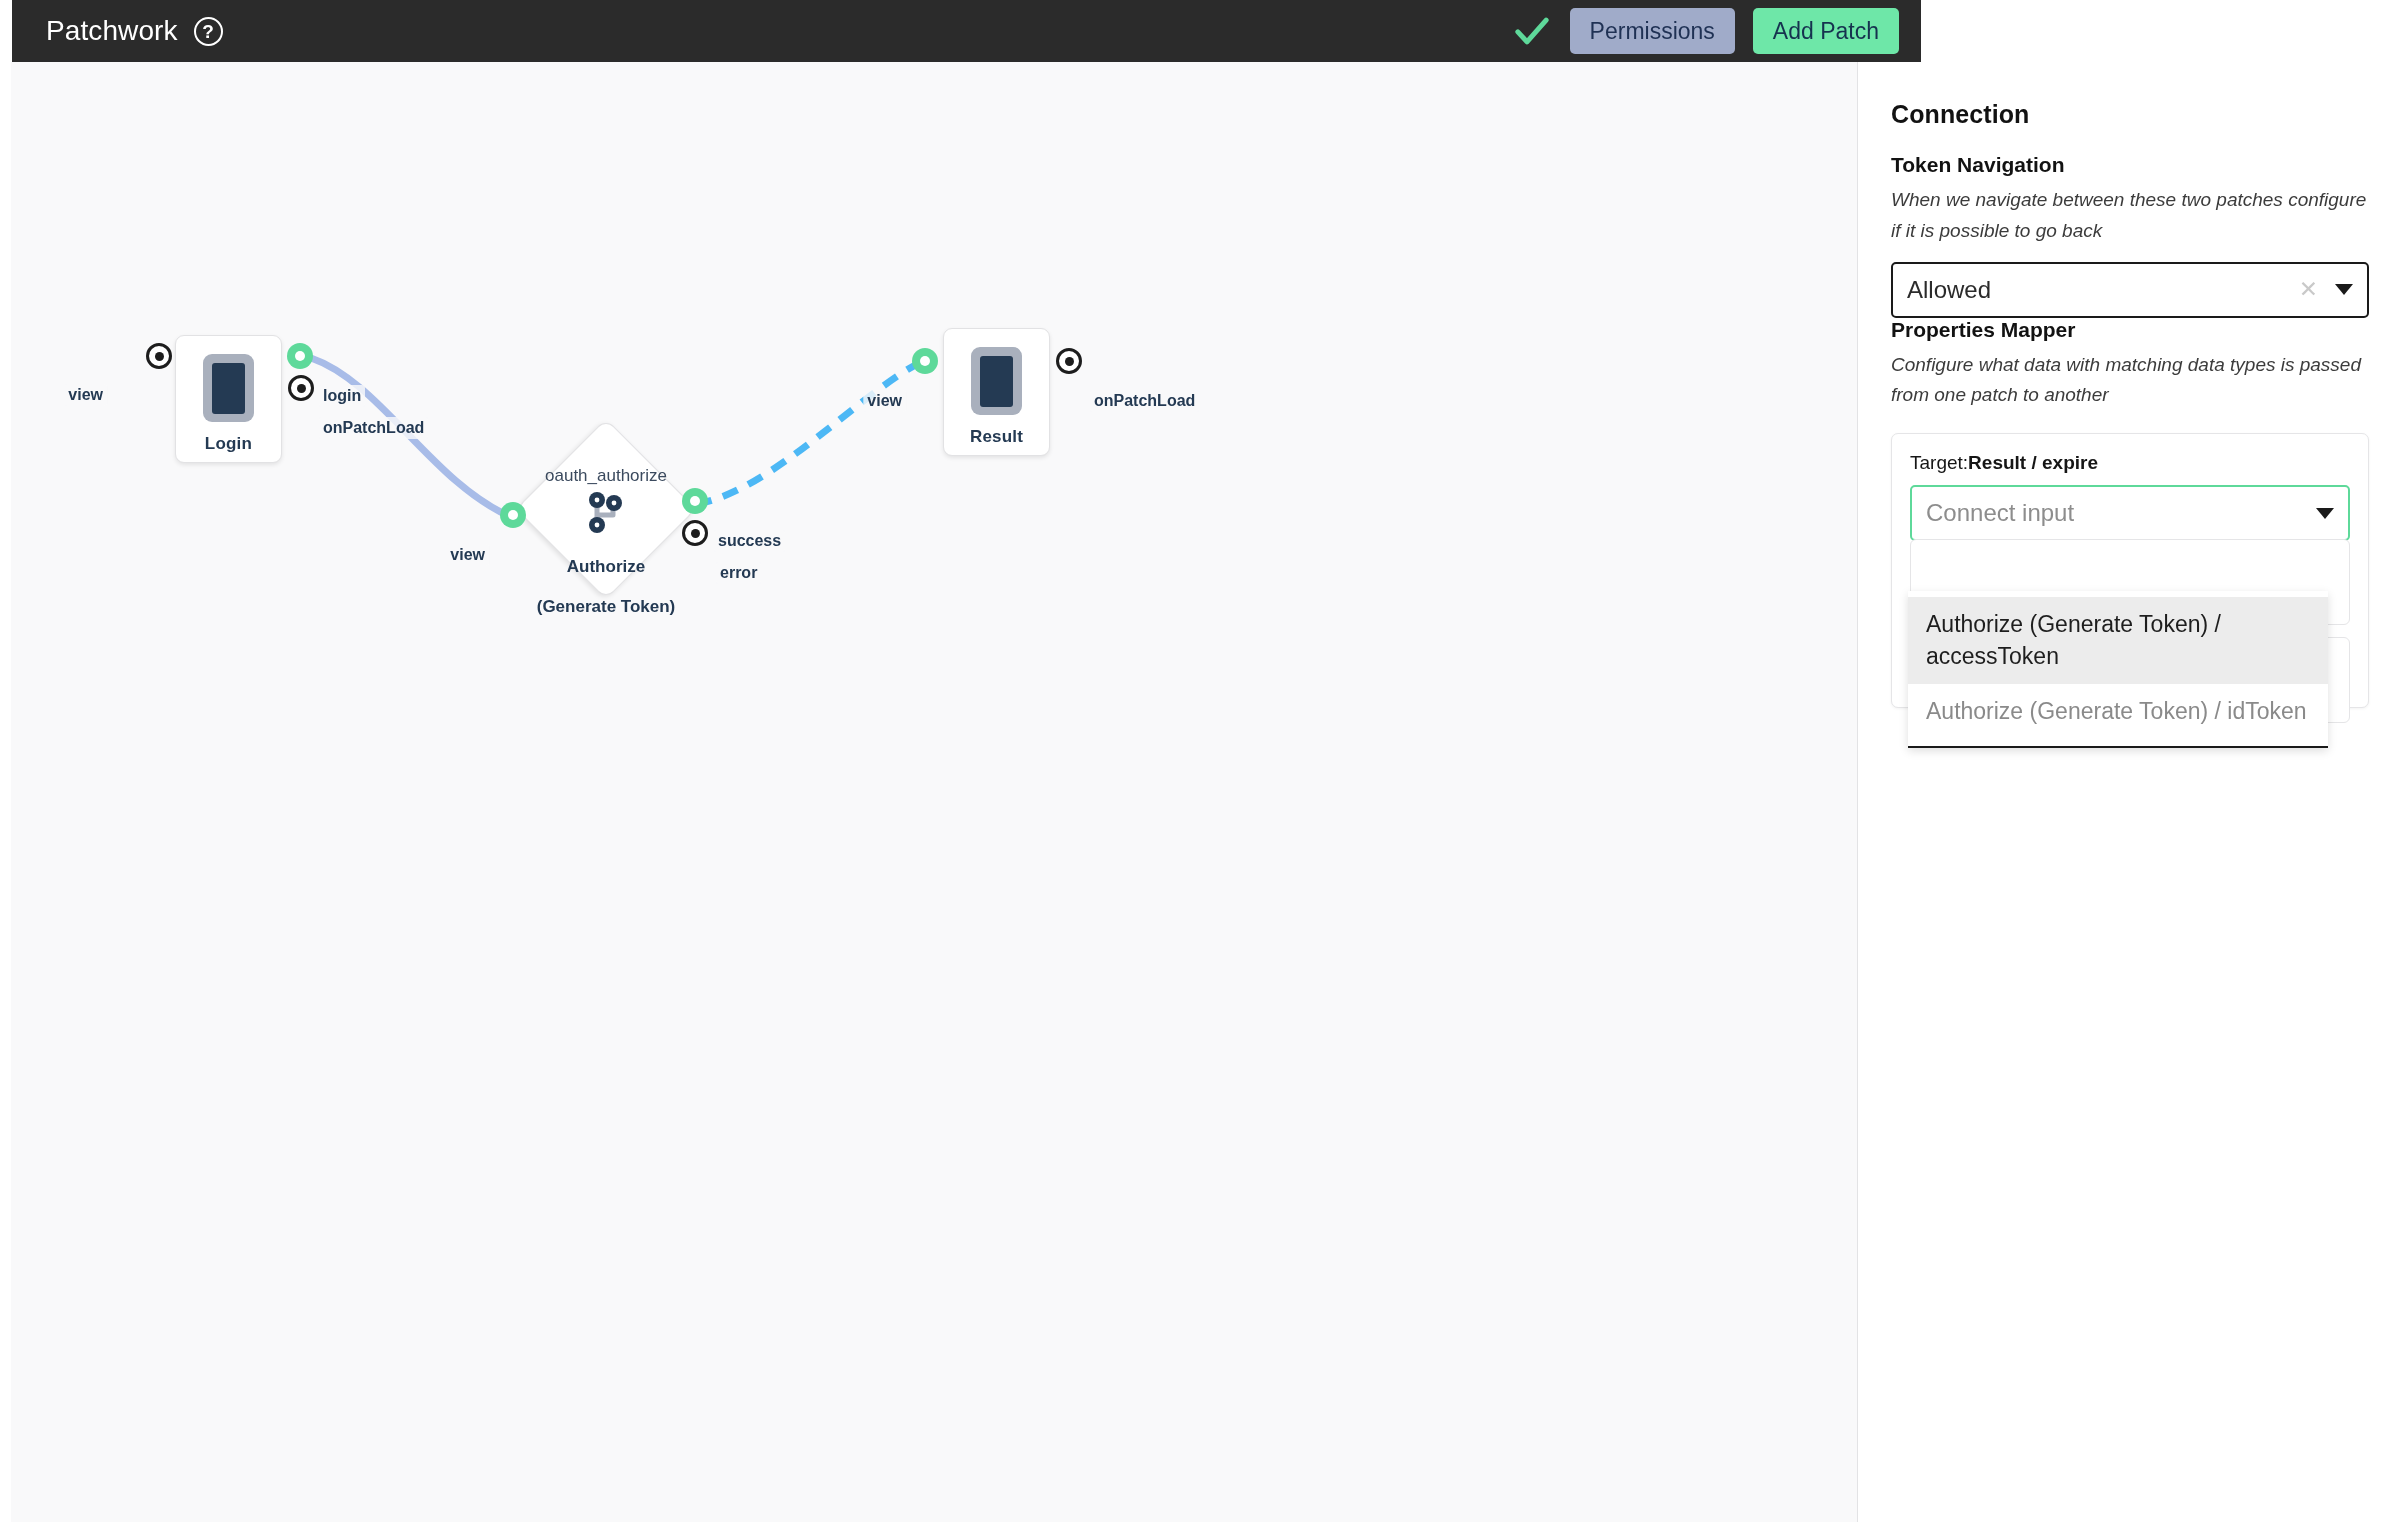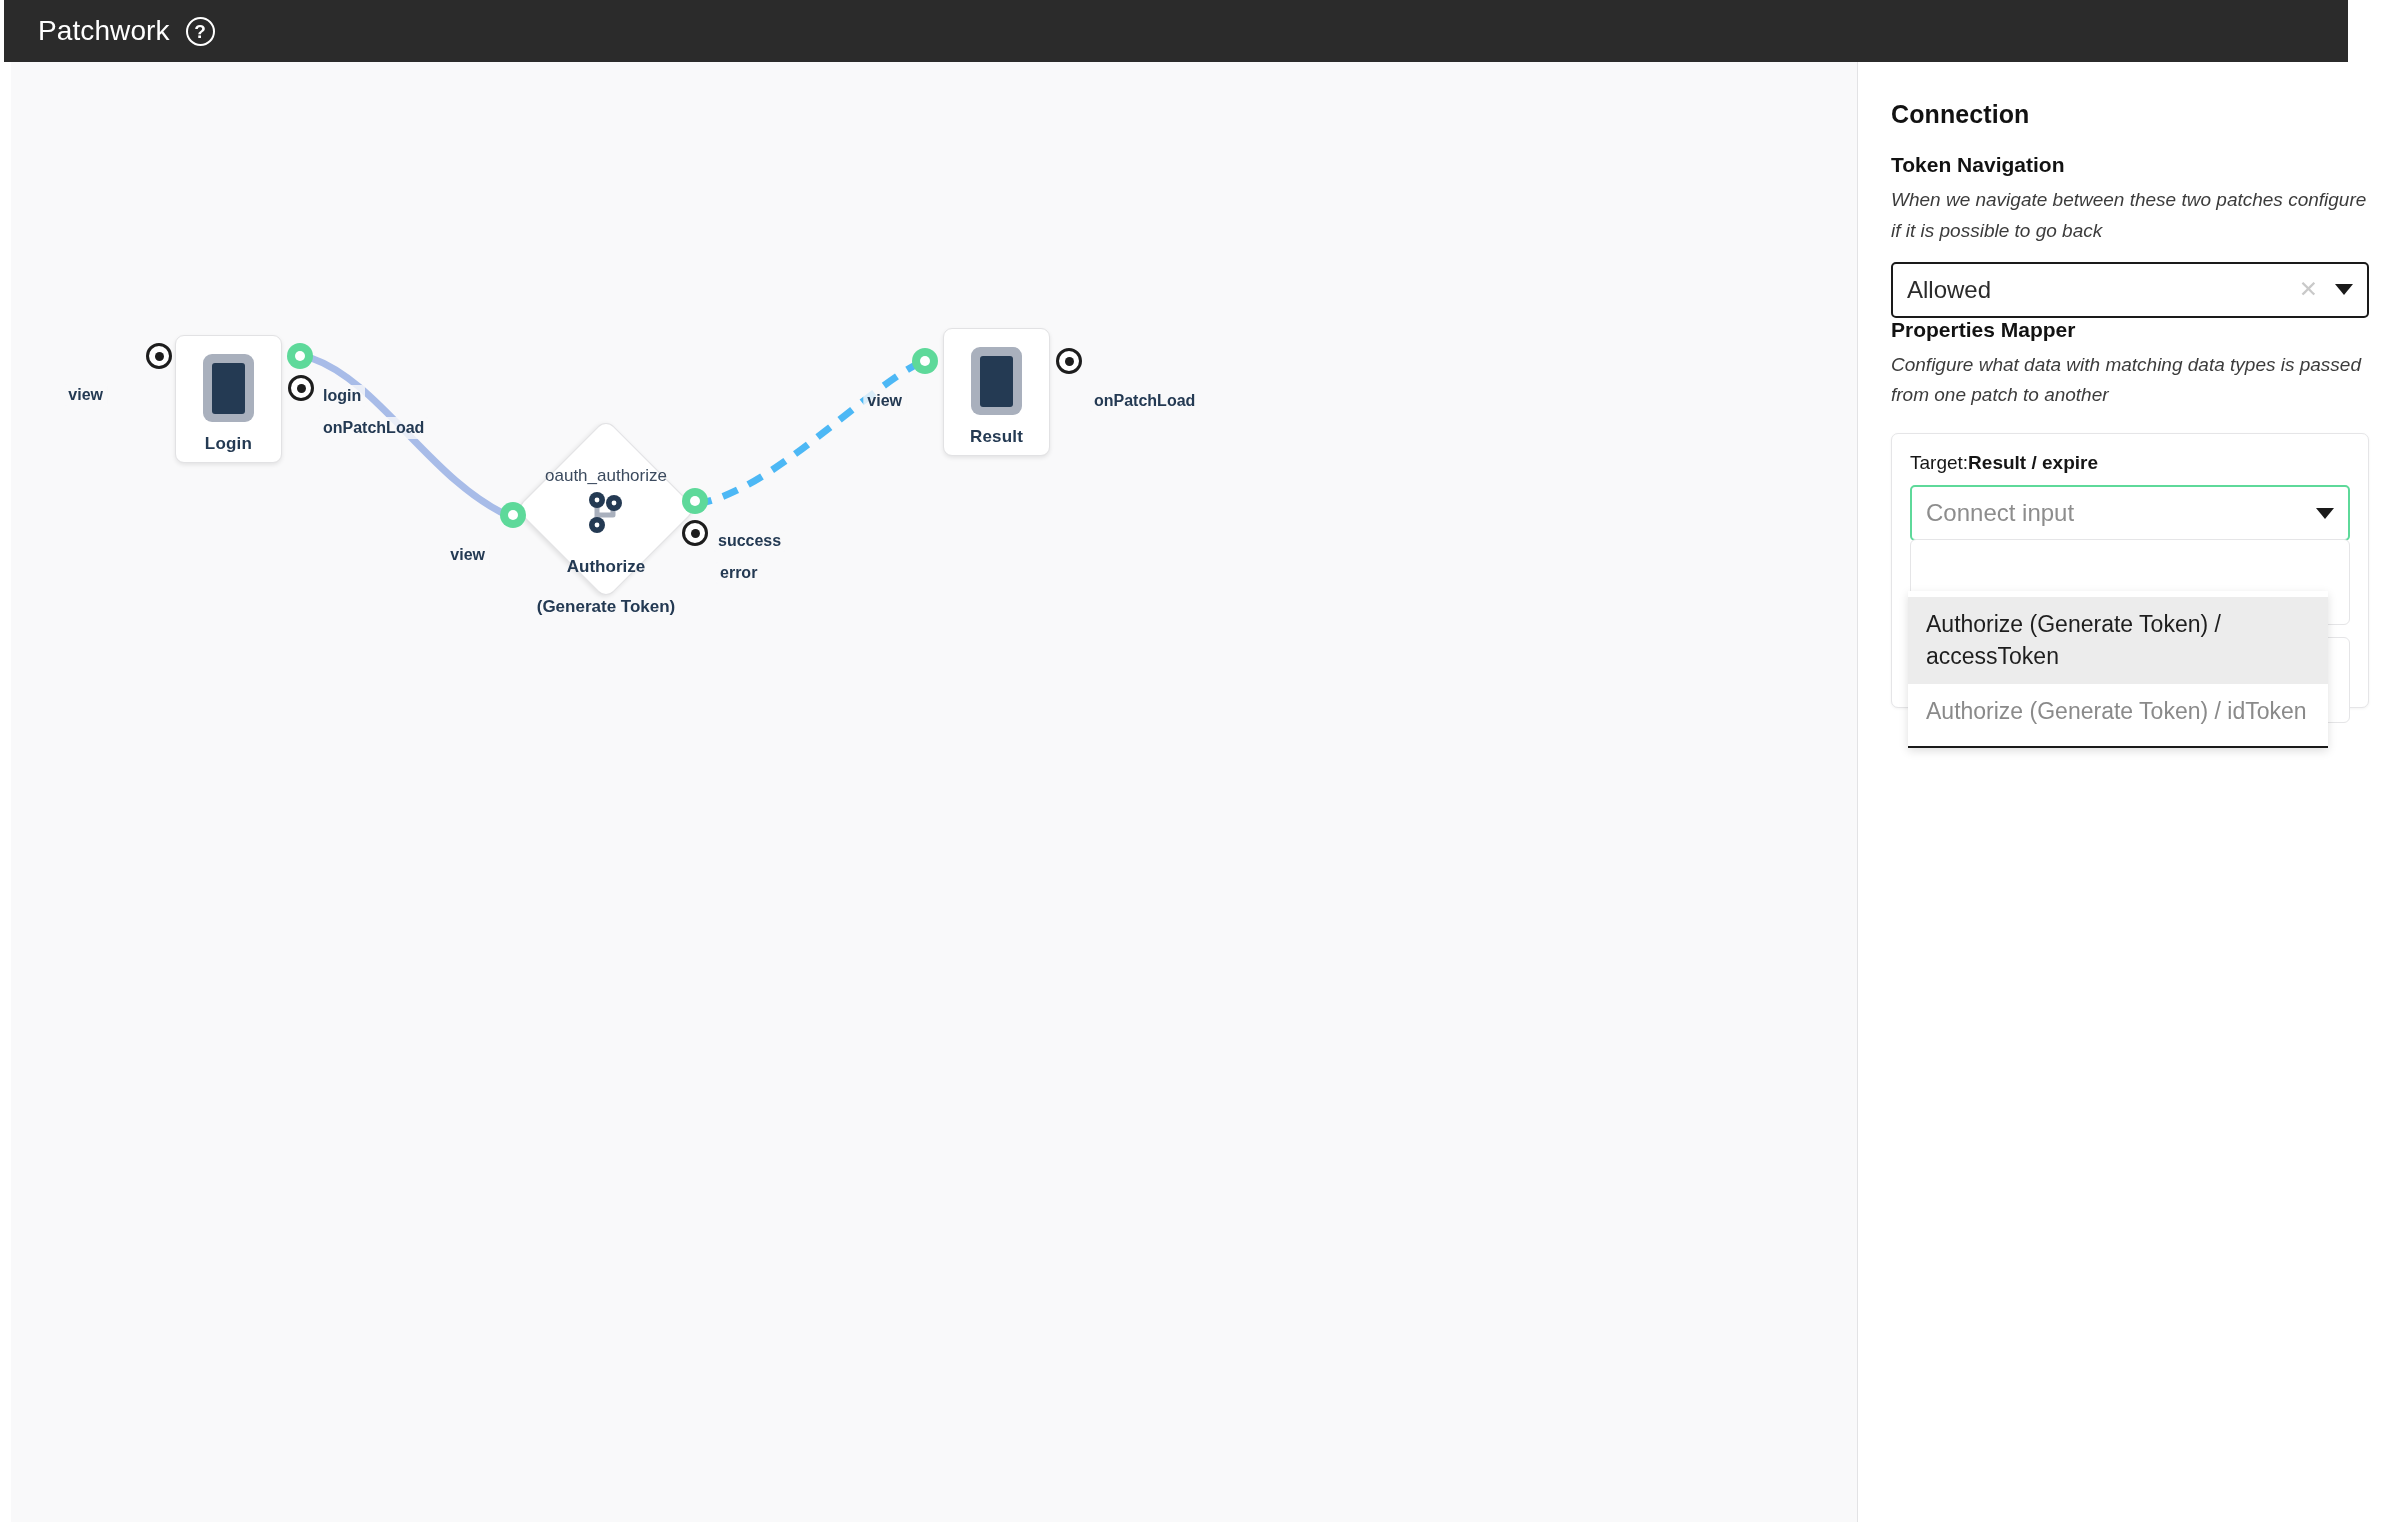--- a/index.html
+++ b/index.html
@@ -15,22 +15,22 @@
   #app {
     position: relative;
     width: 2402px;
     height: 1522px;
     background: #ffffff;
   }
 
   
   .header {
     position: absolute;
-    top: 0; left: 4px;
-    width: 2344px; height: 62px;
+    top: 0; left: 12px;
+    width: 1909px; height: 62px;
     background: #2b2b2b;
     display: flex;
     align-items: center;
     z-index: 40;
   }
   .brand {
     display: flex;
     align-items: center;
     margin-left: 34px;
     gap: 16px;
@@ -301,20 +301,27 @@
 </style>
 </head>
 <body>
 
 <div id="app">
 
   <div class="header">
     <div class="brand">
       <span class="brand-title">Patchwork</span>
       <span class="help-icon">?</span>
+    </div>
+    <div class="header-right">
+      <svg class="check-icon" viewBox="0 0 24 24">
+        <path d="M3.5 12.5 L9 18.5 L20.5 5.5" fill="none" stroke="#5ed99a" stroke-width="3" stroke-linecap="round" stroke-linejoin="round"></path>
+      </svg>
+      <button class="btn btn-permissions">Permissions</button>
+      <button class="btn btn-addpatch">Add Patch</button>
     </div>
   </div>
 
   <div class="canvas">
 
     <svg class="edges">
 
       <path d="M 300 296 C 370 320 420 420 500 455" fill="none" stroke="#a8bce8" stroke-width="7" stroke-linecap="round"></path>
 
       <path d="M 685 442 C 760 430 850 330 910 300" fill="none" stroke="#4db8f5" stroke-width="7" stroke-linecap="butt" stroke-dasharray="16 12"></path>

